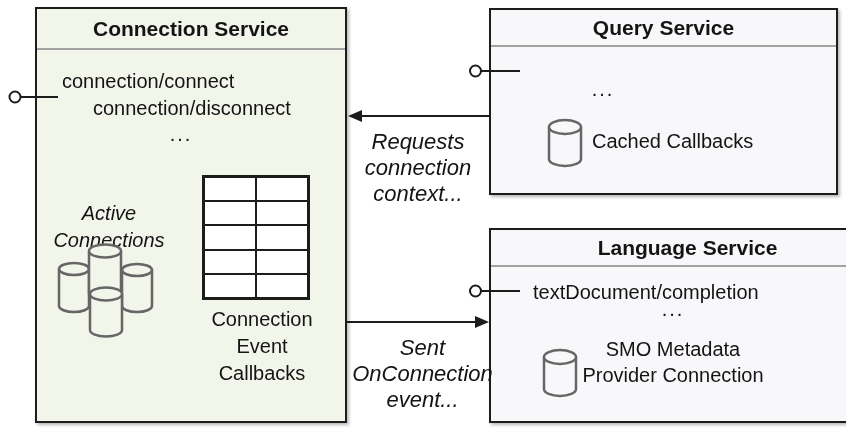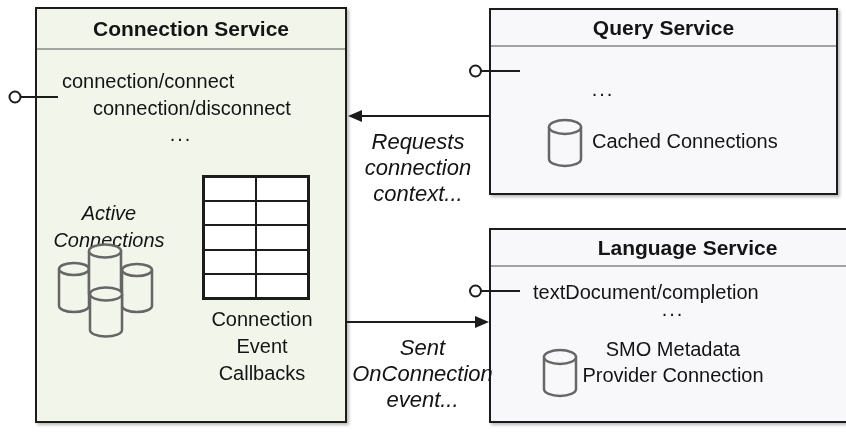--- a/index.html
+++ b/index.html
@@ -90,21 +90,21 @@
   <div class="box query-box">
     <div class="box-header">Query Service</div>
   </div>
   <div class="txt dots" style="left:533px; top:76px; width:140px;">...</div>
   <svg class="abs" style="left:545px; top:118px;" width="40" height="52" viewBox="0 0 40 52">
     <g fill="#f8f8fb" stroke="#666666" stroke-width="2.5">
       <path d="M4,9 L4,41 A16,7 0 0 0 36,41 L36,9"></path>
       <ellipse cx="20" cy="9" rx="16" ry="7"></ellipse>
     </g>
   </svg>
-  <div class="txt" style="left:592px; top:128px;">Cached Connections</div>
+  <div class="txt" style="left:592px; top:128px;">Cached Callbacks</div>
 
   <div class="box lang-box">
     <div class="box-header">Language Service</div>
   </div>
   <div class="txt" style="left:533px; top:279px;">textDocument/completion</div>
   <div class="txt dots" style="left:603px; top:296px; width:140px;">...</div>
   <svg class="abs" style="left:540px; top:348px;" width="40" height="52" viewBox="0 0 40 52">
     <g fill="#f8f8fb" stroke="#666666" stroke-width="2.5">
       <path d="M4,9 L4,41 A16,7 0 0 0 36,41 L36,9"></path>
       <ellipse cx="20" cy="9" rx="16" ry="7"></ellipse>

